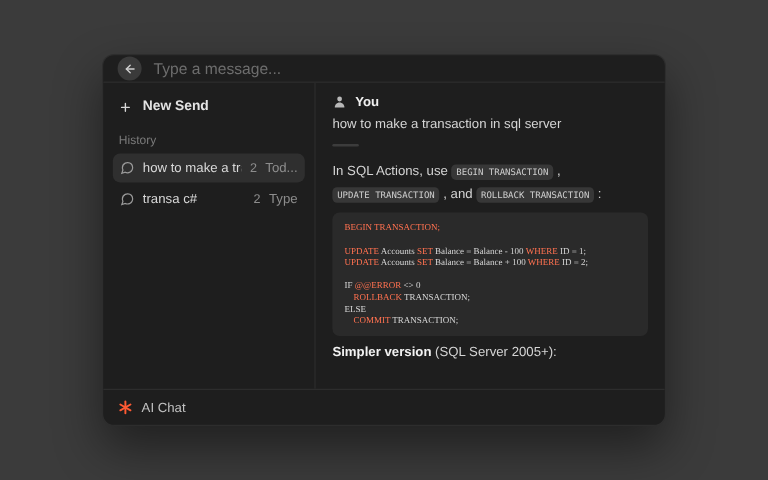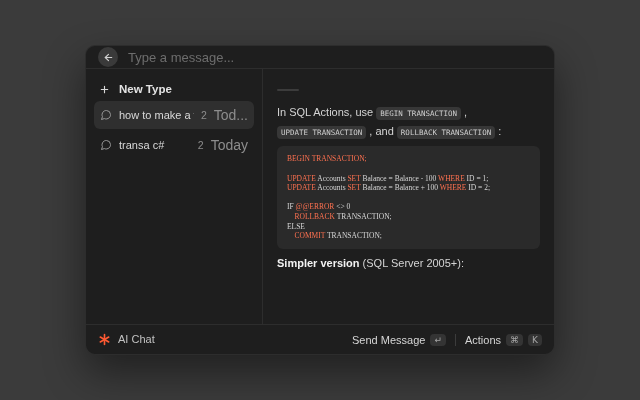--- a/index.html
+++ b/index.html
@@ -30,41 +30,41 @@
 
   
   .content{flex:1;display:flex;min-height:0;}
   .sidebar{width:177px;flex:0 0 auto;border-right:1px solid var(--divider);padding:8px;display:flex;flex-direction:column;}
   .new-chat{display:flex;align-items:center;gap:9px;padding:6px 5px;border-radius:6px;color:var(--text);font-size:11.5px;font-weight:600;cursor:pointer;}
   .history-label{font-size:10px;color:#7a7a7a;margin:11px 5px 5px;}
   .hist-item{display:flex;align-items:center;gap:7px;padding:6px 6px;border-radius:6px;font-size:11px;color:#d9d9d9;cursor:pointer;margin-bottom:2px;}
   .hist-item.selected{background:var(--sel);}
   .hist-title{flex:1;white-space:nowrap;overflow:hidden;}
   .hist-count{color:var(--muted);font-size:10.5px;}
-  .hist-date{color:var(--muted);font-size:14px;white-space:nowrap;}
+  .hist-date{color:var(--muted);font-size:11px;white-space:nowrap;}
 
   
   .chat{flex:1;min-width:0;padding:10px 14px;overflow:hidden;}
   .msg-head{display:flex;align-items:center;gap:7px;margin-bottom:7px;}
   .msg-name{font-size:11px;font-weight:700;color:#f0f0f0;}
   .msg-text{font-size:11px;color:#d4d4d4;}
   .msg-divider{width:22px;height:2px;background:#3c3c3c;border-radius:1px;margin:10px 0 12px;}
   .para{line-height:1.7;margin:0 0 6px;}
   .para code{font-family:"DejaVu Sans Mono","Liberation Mono",monospace;font-size:7.5px;background:var(--chip-bg);color:#cfcfcf;padding:2px 4px;border-radius:4px;white-space:nowrap;}
   .code-block{background:var(--code-bg);border-radius:6px;padding:8px 10px;margin:2px 0 8px;
     font-family:Liberation Serif, serif;font-size:7.5px;line-height:9.6px;color:#d6d6d6;overflow:hidden;}
   .code-line{white-space:pre;}
   .tok-kw{color:var(--kw);}
   .tok-pl{color:#d6d6d6;}
   .simpler{font-size:11px;color:#d4d4d4;}
   .simpler strong{color:#f2f2f2;font-weight:700;}
 
   
   .statusbar{height:30px;flex:0 0 auto;border-top:1px solid var(--divider);display:flex;align-items:center;justify-content:space-between;padding:0 12px;}
-  .app{display:flex;gap:7px;}
+  .app{display:flex;align-items:center;gap:7px;}
   .app-name{color:#c2c2c2;font-size:11px;}
   .bar-actions{display:flex;align-items:center;gap:9px;}
   .action{display:flex;align-items:center;gap:5px;color:#d6d6d6;font-size:11px;cursor:pointer;background:none;border:none;}
   kbd{background:var(--kbd-bg);border-radius:4px;padding:1px 4px;font-size:9px;color:#a5a5a5;font-family:"DejaVu Sans",sans-serif;min-width:14px;text-align:center;display:inline-block;}
   .vsep{width:1px;height:12px;background:#3c3c3c;}
 </style>
 </head>
 <body>
 
 <div class="page">
@@ -80,43 +80,54 @@
       <div class="msg-input">Type a message...</div>
     </header>
 
     <div class="content">
 
       <aside class="sidebar">
         <div class="new-chat">
           <svg viewBox="0 0 24 24" width="11" height="11" fill="none" stroke="#d8d8d8" stroke-width="2.5" stroke-linecap="round">
               <path d="M12 5v14M5 12h14"></path>
             </svg>
-          <span>New Type</span>
+          <span>New Send</span>
         </div>
+        <div class="history-label">History</div>
         <div class="history-list">
             <div class="hist-item selected">
     <svg viewBox="0 0 24 24" width="12" height="12" fill="none" stroke="#9a9a9a" stroke-width="2" style="flex:0 0 auto;">
                 <path d="M21 11.5a8.38 8.38 0 0 1-.9 3.8 8.5 8.5 0 0 1-7.6 4.7 8.38 8.38 0 0 1-3.8-.9L3 21l1.9-5.7a8.38 8.38 0 0 1-.9-3.8 8.5 8.5 0 0 1 4.7-7.6 8.38 8.38 0 0 1 3.8-.9h.5a8.48 8.48 0 0 1 8 8v.5z"></path>
               </svg>
     <span class="hist-title">how to make a transa...</span>
     <span class="hist-count">2</span>
     <span class="hist-date">Tod...</span>
   </div>
             <div class="hist-item">
     <svg viewBox="0 0 24 24" width="12" height="12" fill="none" stroke="#9a9a9a" stroke-width="2" style="flex:0 0 auto;">
                 <path d="M21 11.5a8.38 8.38 0 0 1-.9 3.8 8.5 8.5 0 0 1-7.6 4.7 8.38 8.38 0 0 1-3.8-.9L3 21l1.9-5.7a8.38 8.38 0 0 1-.9-3.8 8.5 8.5 0 0 1 4.7-7.6 8.38 8.38 0 0 1 3.8-.9h.5a8.48 8.48 0 0 1 8 8v.5z"></path>
               </svg>
     <span class="hist-title">transa c#</span>
     <span class="hist-count">2</span>
-    <span class="hist-date">Today</span>
+    <span class="hist-date">Type</span>
   </div>
           </div>
       </aside>
 
       <main class="chat">
+        <div class="msg-group">
+          <div class="msg-head">
+            <svg viewBox="0 0 24 24" width="12" height="12" fill="#b8b8b8">
+                <circle cx="12" cy="7" r="4"></circle>
+                <path d="M4 21c0-4.4 3.6-8 8-8s8 3.6 8 8z"></path>
+              </svg>
+            <span class="msg-name">You</span>
+          </div>
+          <div class="msg-text">how to make a transaction in sql server</div>
+        </div>
 
         <div class="msg-divider"></div>
 
         <div class="msg-group">
           <div class="msg-text para">
             <span>In SQL Actions, use </span><code>BEGIN TRANSACTION</code><span> , </span><code>UPDATE TRANSACTION</code><span> , and </span><code>ROLLBACK TRANSACTION</code><span> :</span>
           </div>
           <pre class="code-block"><div class="code-line"><span class="tok-kw">BEGIN TRANSACTION;</span></div><div class="code-line">&nbsp;</div><div class="code-line"><span class="tok-kw">UPDATE</span><span class="tok-pl"> Accounts </span><span class="tok-kw">SET</span><span class="tok-pl"> Balance = Balance - 100 </span><span class="tok-kw">WHERE</span><span class="tok-pl"> ID = 1;</span></div><div class="code-line"><span class="tok-kw">UPDATE</span><span class="tok-pl"> Accounts </span><span class="tok-kw">SET</span><span class="tok-pl"> Balance = Balance + 100 </span><span class="tok-kw">WHERE</span><span class="tok-pl"> ID = 2;</span></div><div class="code-line">&nbsp;</div><div class="code-line"><span class="tok-pl">IF </span><span class="tok-kw">@@ERROR</span><span class="tok-pl"> &lt;&gt; 0</span></div><div class="code-line"><span class="tok-pl">    </span><span class="tok-kw">ROLLBACK</span><span class="tok-pl"> TRANSACTION;</span></div><div class="code-line"><span class="tok-pl">ELSE</span></div><div class="code-line"><span class="tok-pl">    </span><span class="tok-kw">COMMIT</span><span class="tok-pl"> TRANSACTION;</span></div></pre>
           <div class="msg-text simpler">
             <strong>Simpler version</strong><span> (SQL Server 2005+):</span>
@@ -127,28 +138,16 @@
 
     <footer class="statusbar">
       <div class="app">
         <svg viewBox="0 0 24 24" width="13" height="13" fill="none" stroke="#ff5a33" stroke-width="3" stroke-linecap="round">
             <path d="M12 3v18"></path>
             <path d="M4.2 7.5l15.6 9"></path>
             <path d="M19.8 7.5l-15.6 9"></path>
           </svg>
         <span class="app-name">AI Chat</span>
       </div>
-      <div class="bar-actions">
-        <button class="action">
-          <span>Send Message</span>
-          <kbd>↵</kbd>
-        </button>
-        <span class="vsep"></span>
-        <button class="action">
-          <span>Actions</span>
-          <kbd>⌘</kbd>
-          <kbd>K</kbd>
-        </button>
-      </div>
     </footer>
 
   </div>
 </div>
 
 </body></html>

